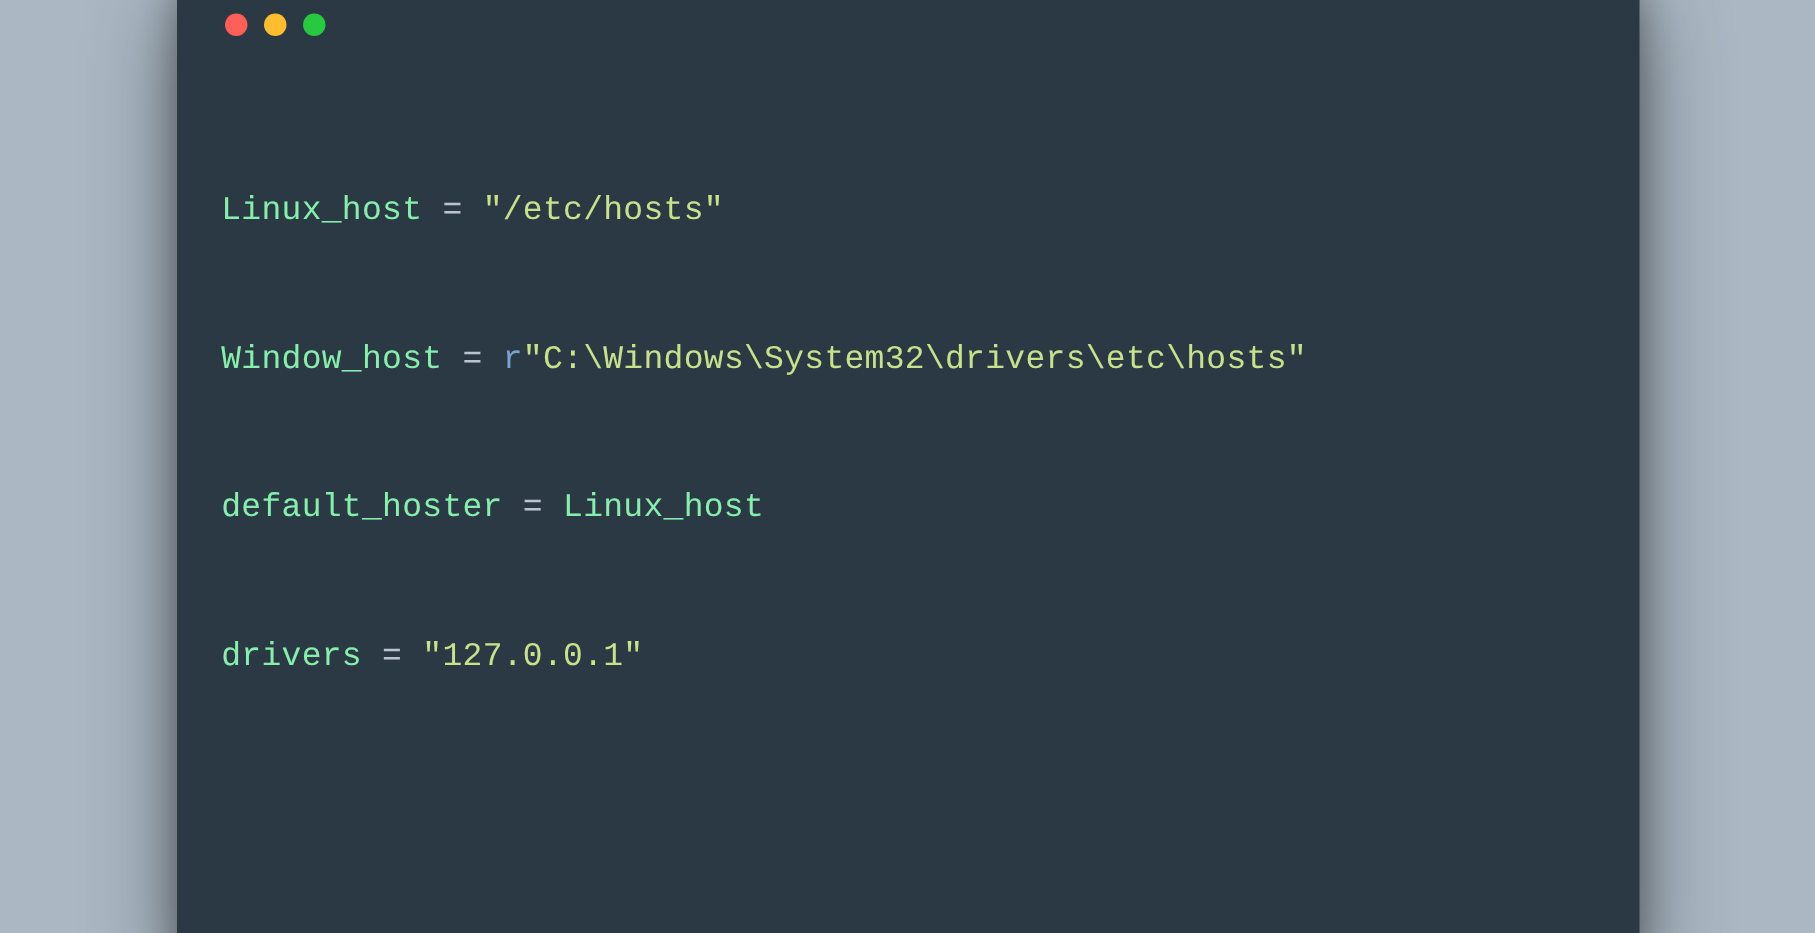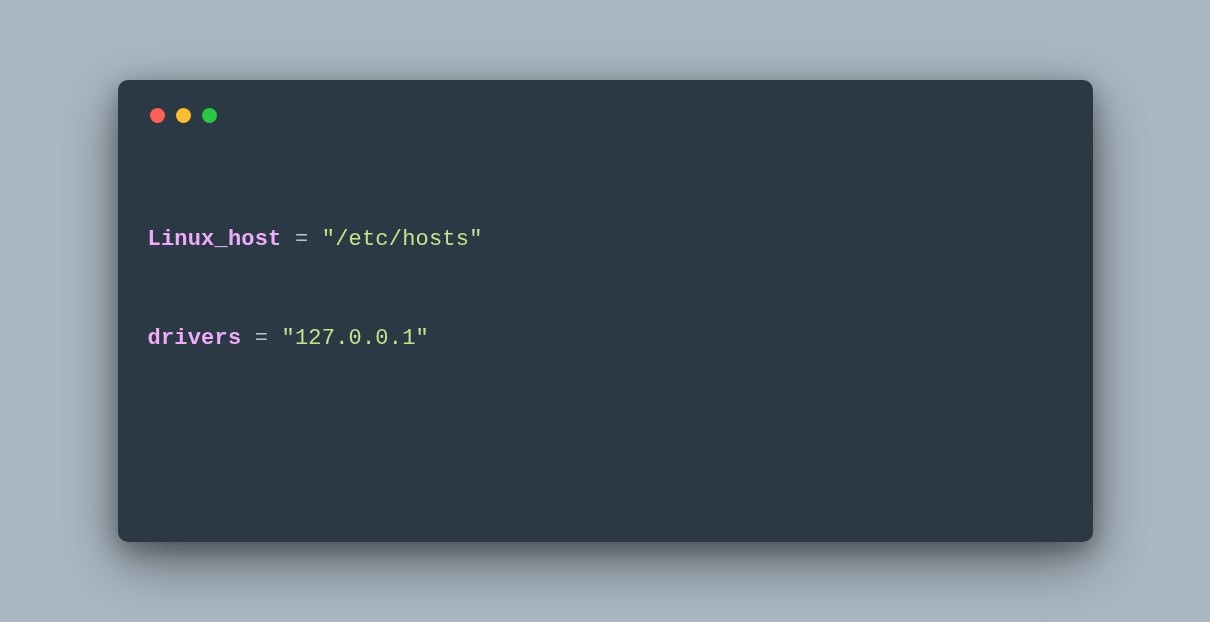--- a/index.html
+++ b/index.html
@@ -44,31 +44,33 @@
     .dot-green { background: #27c93f; }
 
     .code {
       font-size: 22px;
       line-height: 2.25;
       white-space: pre;
       color: #c9d1d9;
       letter-spacing: 0.2px;
     }
 
-    .tok-var { color: #f0abfc; font-weight: bold; }
+    .tok-var { color: #86efac; }
     .tok-op { color: #b8c4d0; }
     .tok-str { color: #c7e28b; }
     .tok-prefix { color: #7aa2cf; }
   </style>
 </head>
 <body>
 
 <div class="window">
   <div class="titlebar">
     <div class="dot dot-red" title="close"></div>
     <div class="dot dot-yellow" title="minimize"></div>
     <div class="dot dot-green" title="zoom"></div>
   </div>
   <div class="code">
 <div><span class="tok-var">Linux_host</span><span class="tok-op"> = </span><span class="tok-str">"/etc/hosts"</span></div>
+<div><span class="tok-var">Window_host</span><span class="tok-op"> = </span><span class="tok-prefix">r</span><span class="tok-str">"C:\Windows\System32\drivers\etc\hosts"</span></div>
+<div><span class="tok-var">default_hoster</span><span class="tok-op"> = </span><span class="tok-var">Linux_host</span></div>
 <div><span class="tok-var">drivers</span><span class="tok-op"> = </span><span class="tok-str">"127.0.0.1"</span></div>
   </div>
 </div>
 
 </body></html>

